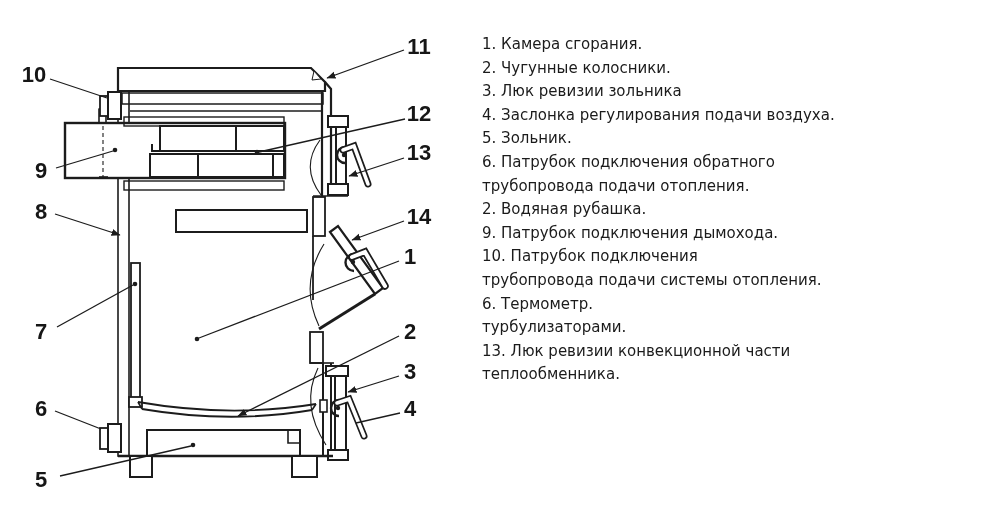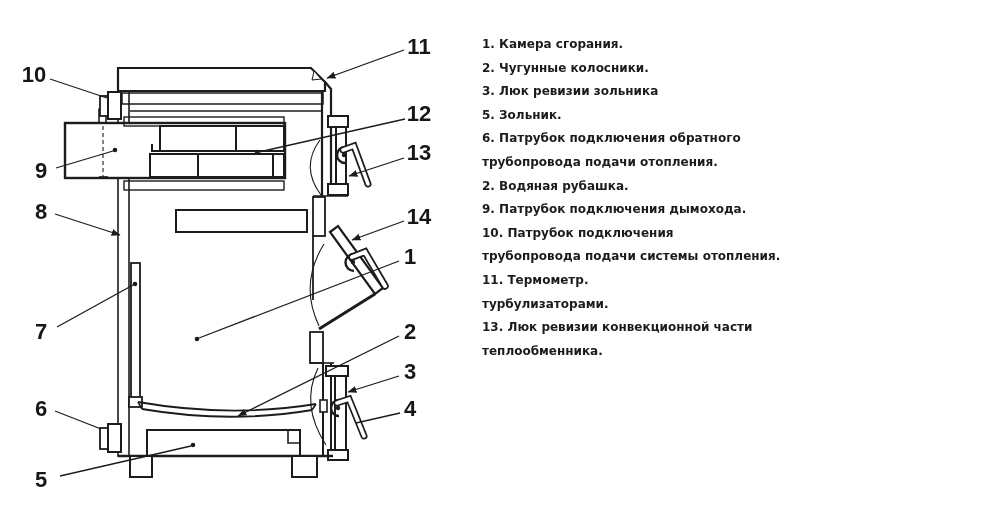--- a/index.html
+++ b/index.html
@@ -1,20 +1,20 @@
 <!DOCTYPE html>
 <html><head>
 <meta charset="utf-8">
 <style>
   html,body{margin:0;padding:0;background:#ffffff;}
   .page{position:relative;width:1000px;height:510px;background:#ffffff;overflow:hidden;
         font-family:"DejaVu Sans",sans-serif;color:#1b1b1b;}
   .stage{position:absolute;left:0;top:0;width:470px;height:510px;}
   .legend{position:absolute;left:482px;top:33px;width:515px;
-          font-size:12px;line-height:23.6px;font-weight:700;color:#1b1b1b;
+          font-size:15px;line-height:23.6px;font-weight:400;color:#1b1b1b;
           letter-spacing:0px;}
   .legend .lg{white-space:nowrap;}
   svg{display:block;}
   .s  {stroke:#1c1c1c;fill:none;}
   .fw {fill:#ffffff;stroke:#1c1c1c;}
   .ink{fill:#1c1c1c;stroke:none;}
   .callout{font-family:"Liberation Sans","DejaVu Sans",sans-serif;font-weight:700;
            font-size:22px;fill:#161616;}
 </style>
 </head>
@@ -194,26 +194,27 @@
         <text class="callout" x="419" y="160">13</text>
         <text class="callout" x="419" y="224">14</text>
       </g>
     </svg>
   </div>
 
   <div class="legend">
     <div class="lg">1. Камера сгорания.</div>
     <div class="lg">2. Чугунные колосники.</div>
     <div class="lg">3. Люк ревизии зольника</div>
+    <div class="lg">4. Заслонка регулирования подачи воздуха.</div>
     <div class="lg">5. Зольник.</div>
     <div class="lg">6. Патрубок подключения обратного</div>
     <div class="lg">трубопровода подачи отопления.</div>
     <div class="lg">2. Водяная рубашка.</div>
     <div class="lg">9. Патрубок подключения дымохода.</div>
     <div class="lg">10. Патрубок подключения</div>
     <div class="lg">трубопровода подачи системы отопления.</div>
-    <div class="lg">11. Термометр.</div>
+    <div class="lg">6. Термометр.</div>
     <div class="lg">турбулизаторами.</div>
     <div class="lg">13. Люк ревизии конвекционной части</div>
     <div class="lg">теплообменника.</div>
   </div>
 
 </div>
 
 </body></html>

